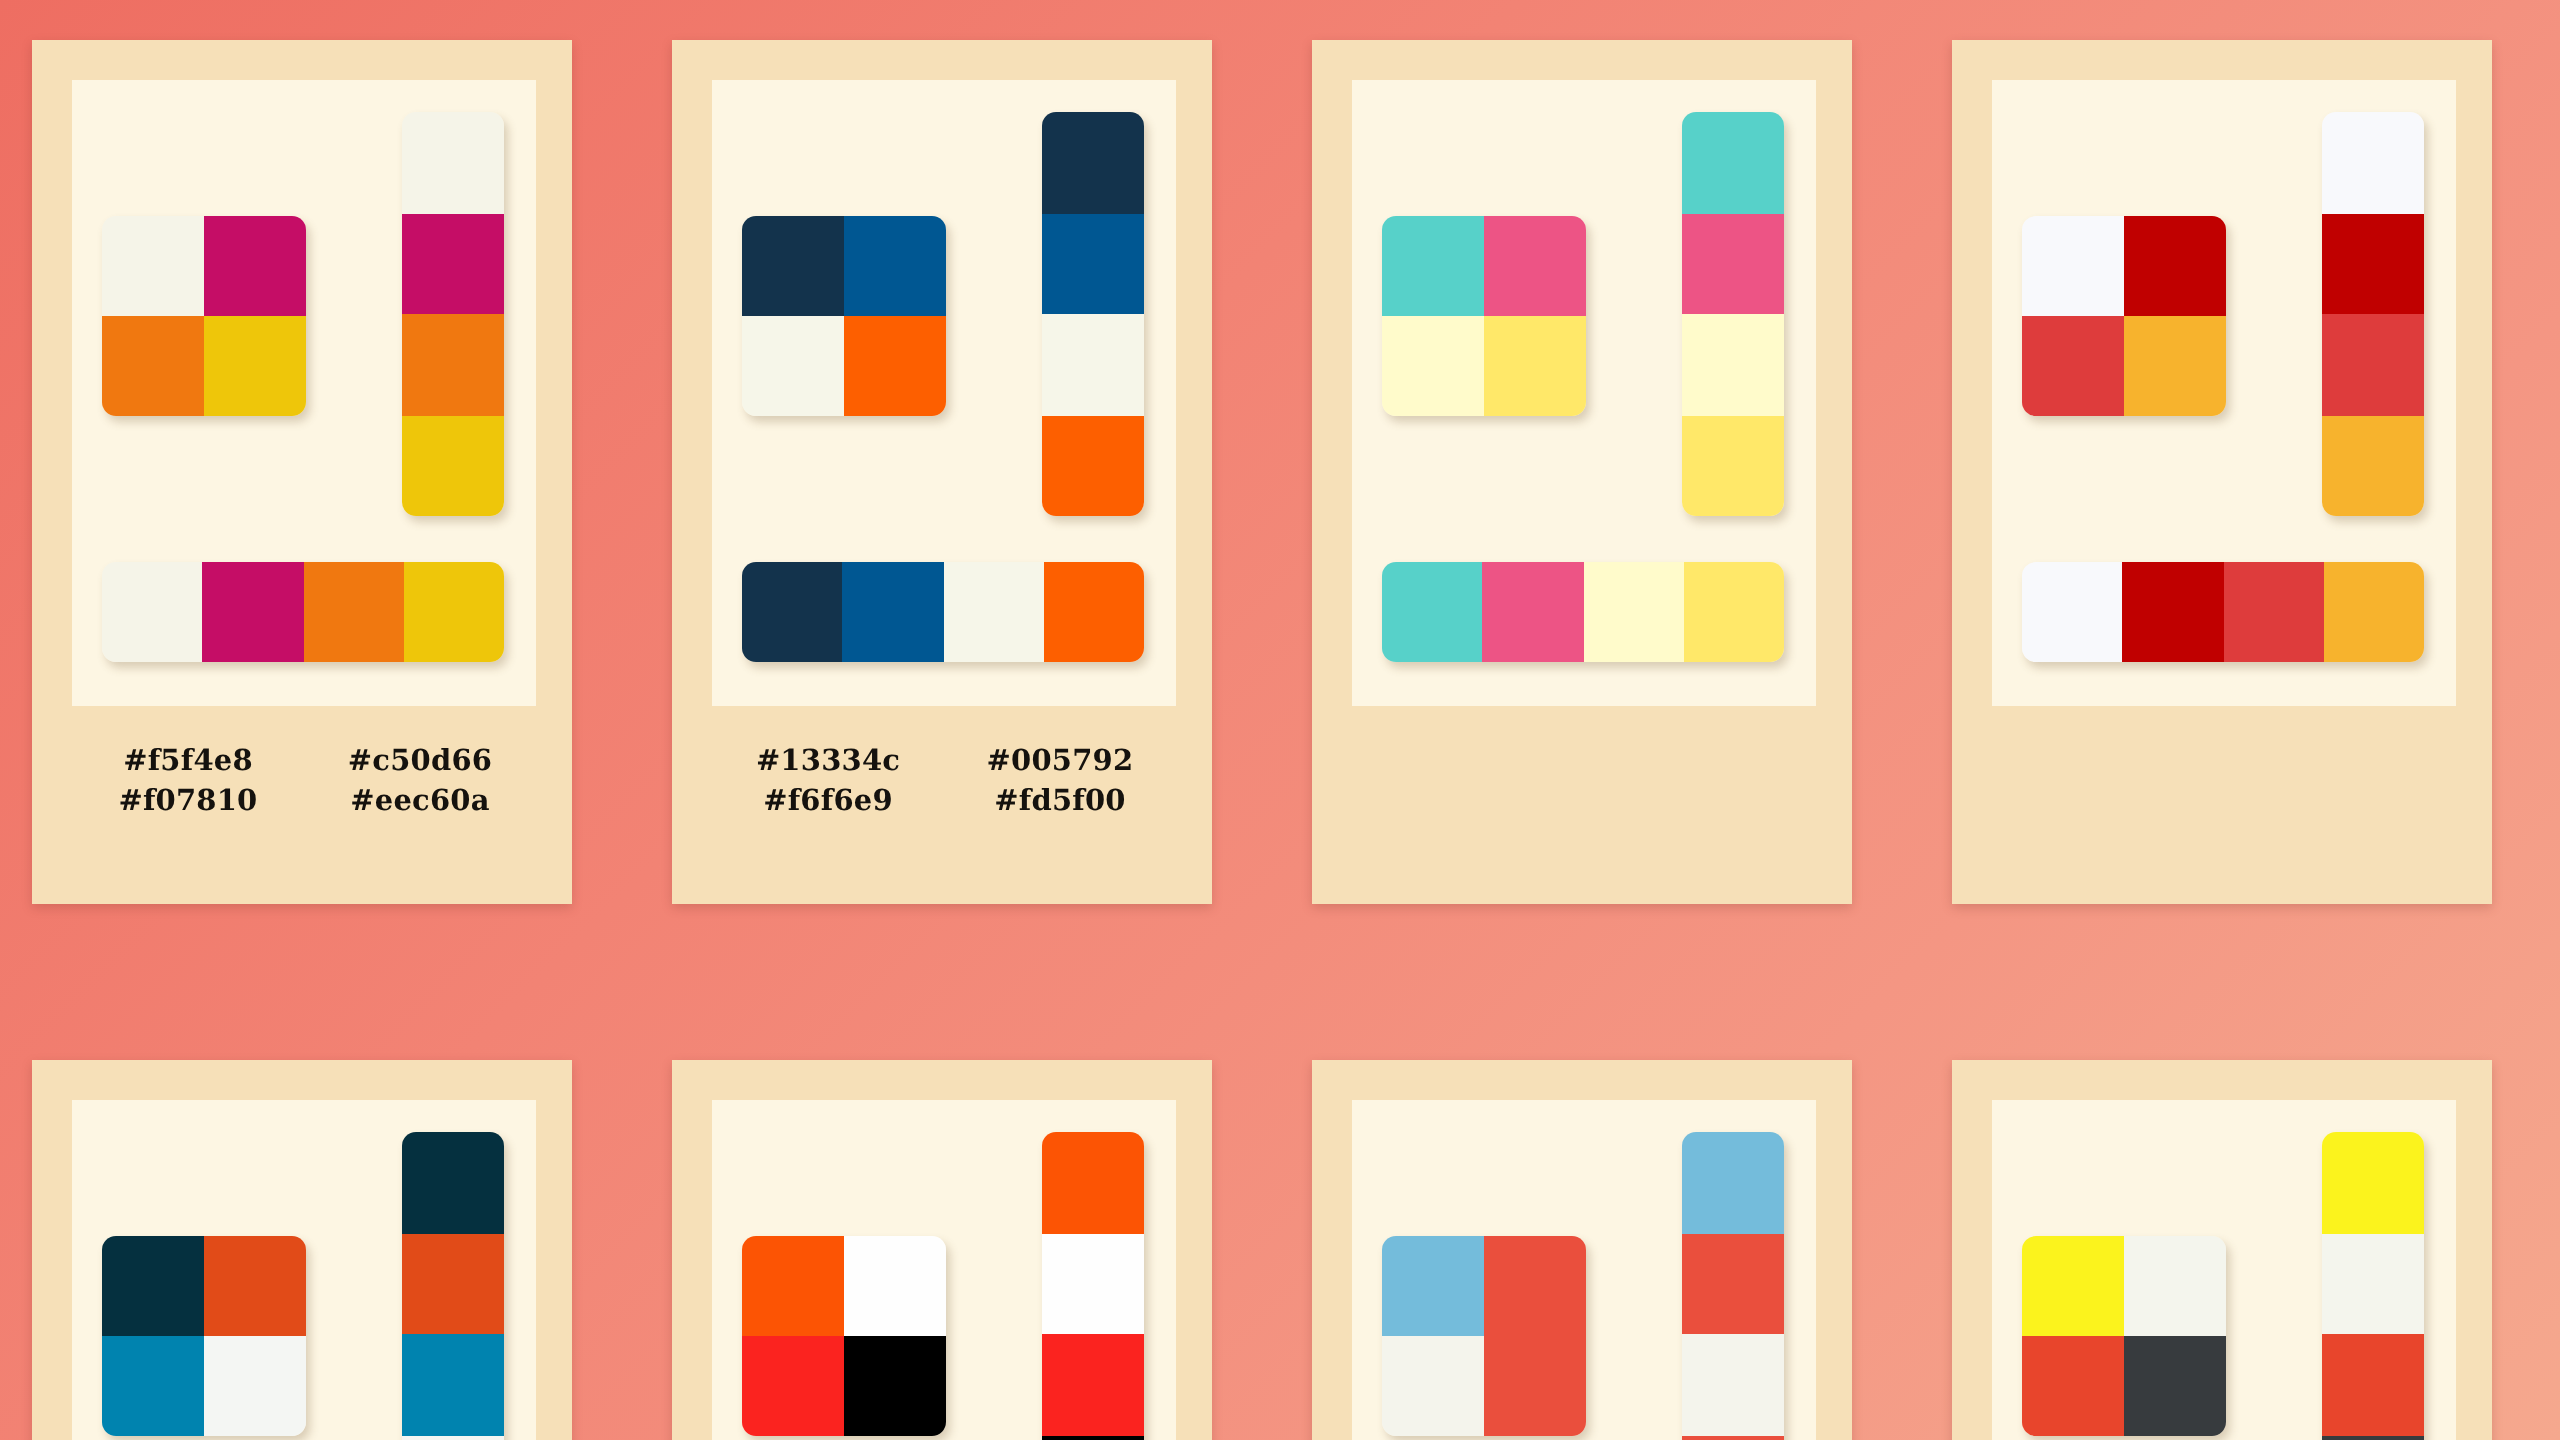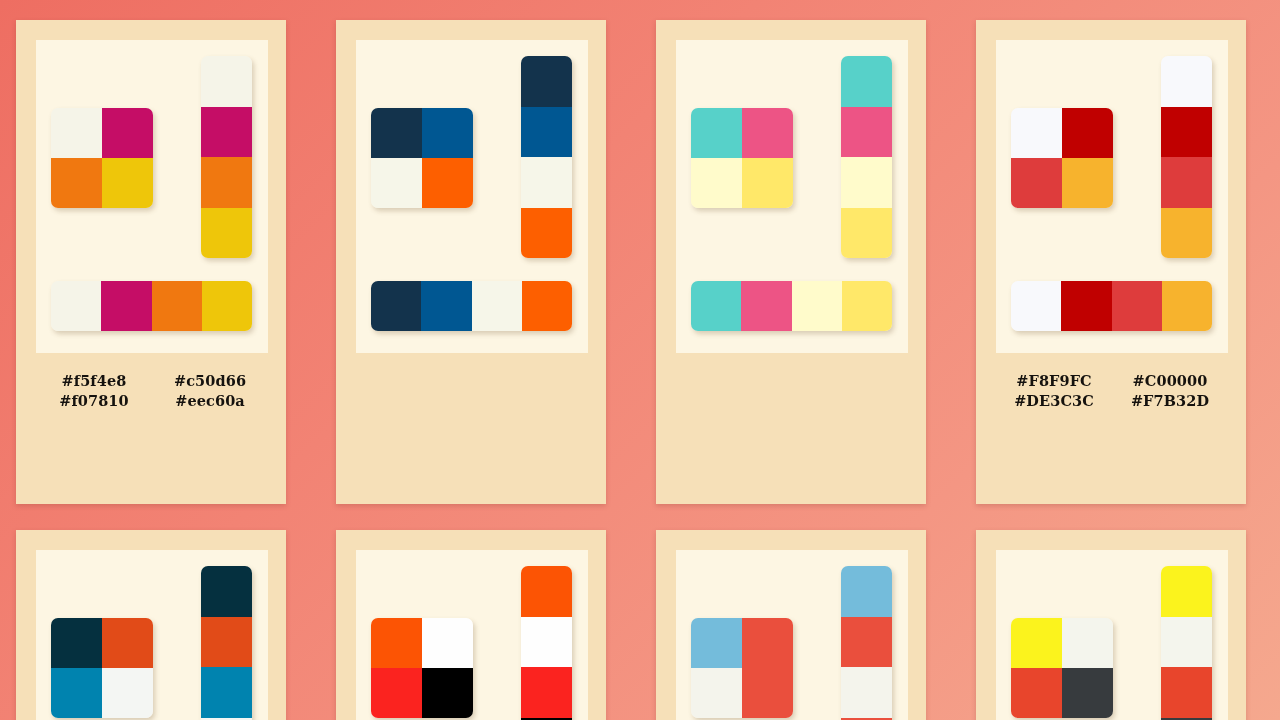--- a/index.html
+++ b/index.html
@@ -24,21 +24,21 @@
     grid-template-columns: repeat(4, 270px);
     grid-auto-rows: 465px;
     column-gap: 50px;
     row-gap: 45px;
     justify-content: start;
   }
 
   
   .card {
     width: 270px;
-    height: 484px;
+    height: 432px;
     background: #f6e0b8;
     box-sizing: border-box;
     padding: 20px;
     box-shadow: 0 2px 5px rgba(120, 45, 35, 0.22);
   }
 
   .card-inner {
     position: relative;
     width: 232px;
     height: 313px;
@@ -151,20 +151,26 @@
           <div class="cell" style="background: rgb(246, 246, 233);"></div>
           <div class="cell" style="background: rgb(253, 95, 0);"></div>
         </div>
         <div class="bar">
           <div class="cell" style="background: rgb(19, 51, 76);"></div>
           <div class="cell" style="background: rgb(0, 87, 146);"></div>
           <div class="cell" style="background: rgb(246, 246, 233);"></div>
           <div class="cell" style="background: rgb(253, 95, 0);"></div>
         </div>
       </div>
+      <div class="labels">
+        <span>#13334c</span>
+        <span>#005792</span>
+        <span>#f6f6e9</span>
+        <span>#fd5f00</span>
+      </div>
     </div>
     <div class="card">
       <div class="card-inner">
         <div class="grid2">
           <div class="cell" style="background: rgb(87, 209, 201);"></div>
           <div class="cell" style="background: rgb(237, 84, 133);"></div>
           <div class="cell" style="background: rgb(255, 251, 203);"></div>
           <div class="cell" style="background: rgb(255, 232, 105);"></div>
         </div>
         <div class="strip">
@@ -195,26 +201,20 @@
           <div class="cell" style="background: rgb(222, 60, 60);"></div>
           <div class="cell" style="background: rgb(247, 179, 45);"></div>
         </div>
         <div class="bar">
           <div class="cell" style="background: rgb(248, 249, 252);"></div>
           <div class="cell" style="background: rgb(192, 0, 0);"></div>
           <div class="cell" style="background: rgb(222, 60, 60);"></div>
           <div class="cell" style="background: rgb(247, 179, 45);"></div>
         </div>
       </div>
-      <div class="labels">
-        <span>#F8F9FC</span>
-        <span>#C00000</span>
-        <span>#DE3C3C</span>
-        <span>#F7B32D</span>
-      </div>
     </div>
     <div class="card">
       <div class="card-inner">
         <div class="grid2">
           <div class="cell" style="background: rgb(5, 48, 63);"></div>
           <div class="cell" style="background: rgb(225, 75, 24);"></div>
           <div class="cell" style="background: rgb(0, 131, 175);"></div>
           <div class="cell" style="background: rgb(244, 246, 243);"></div>
         </div>
         <div class="strip">

